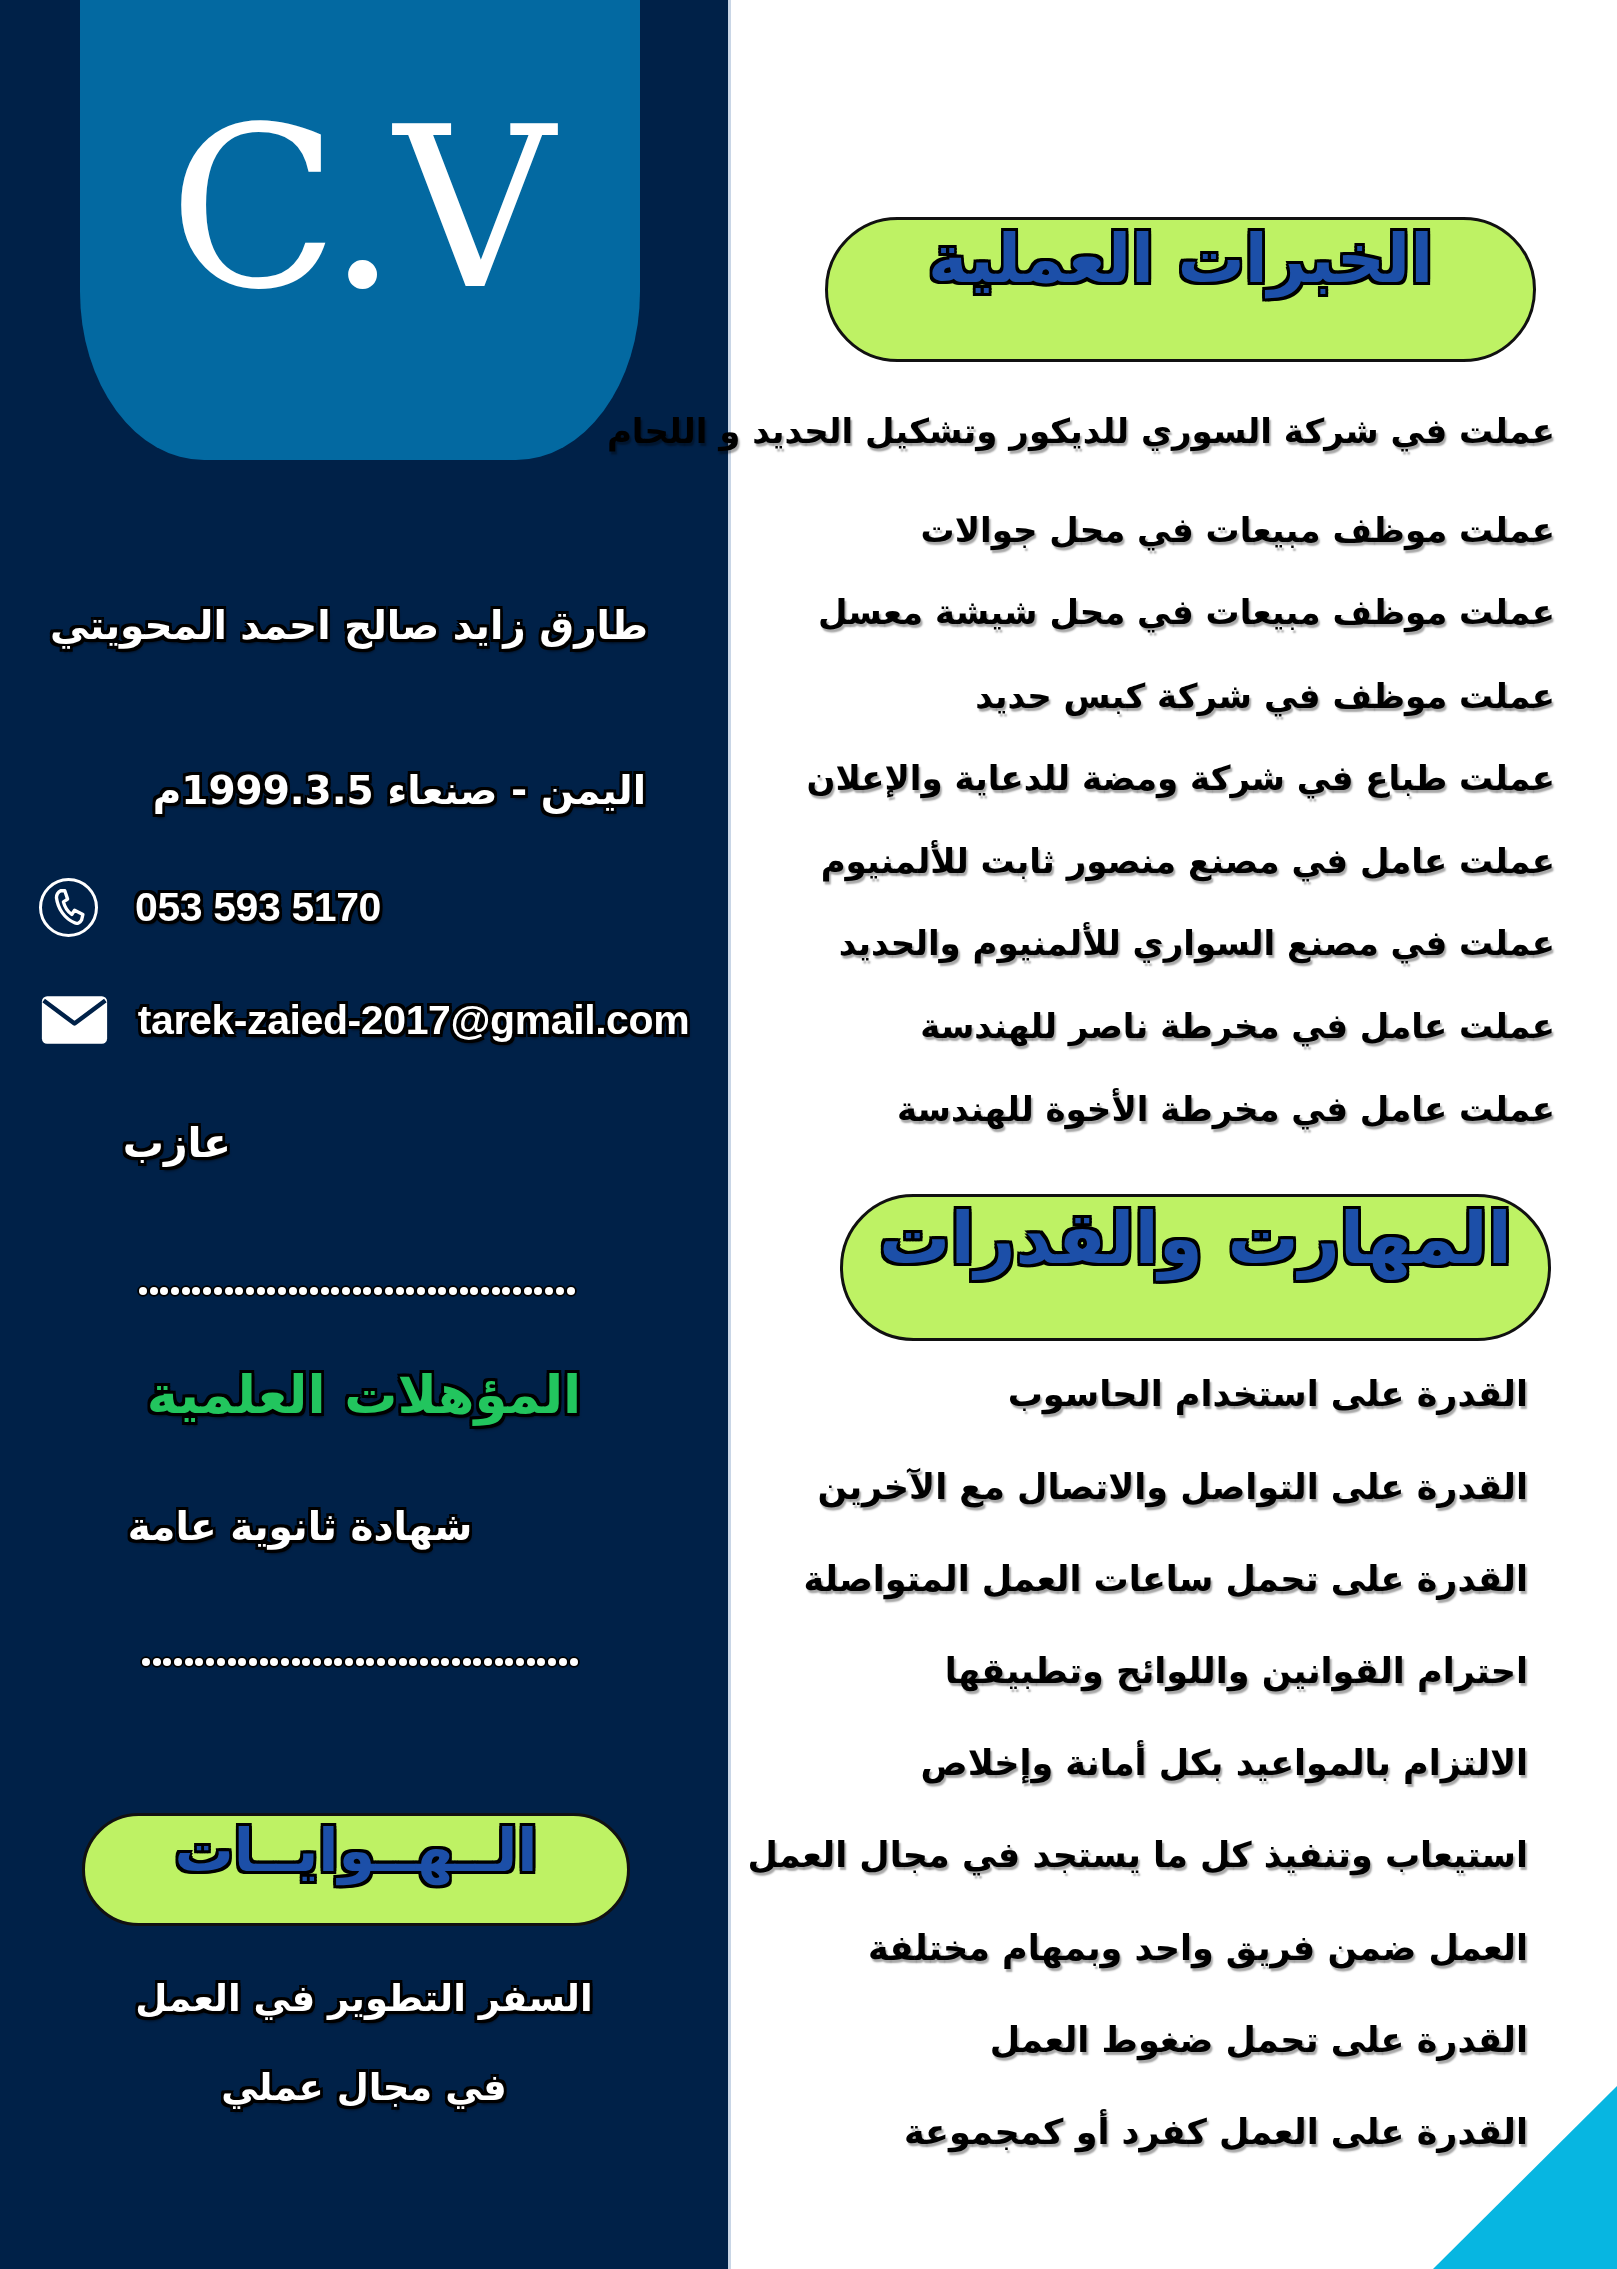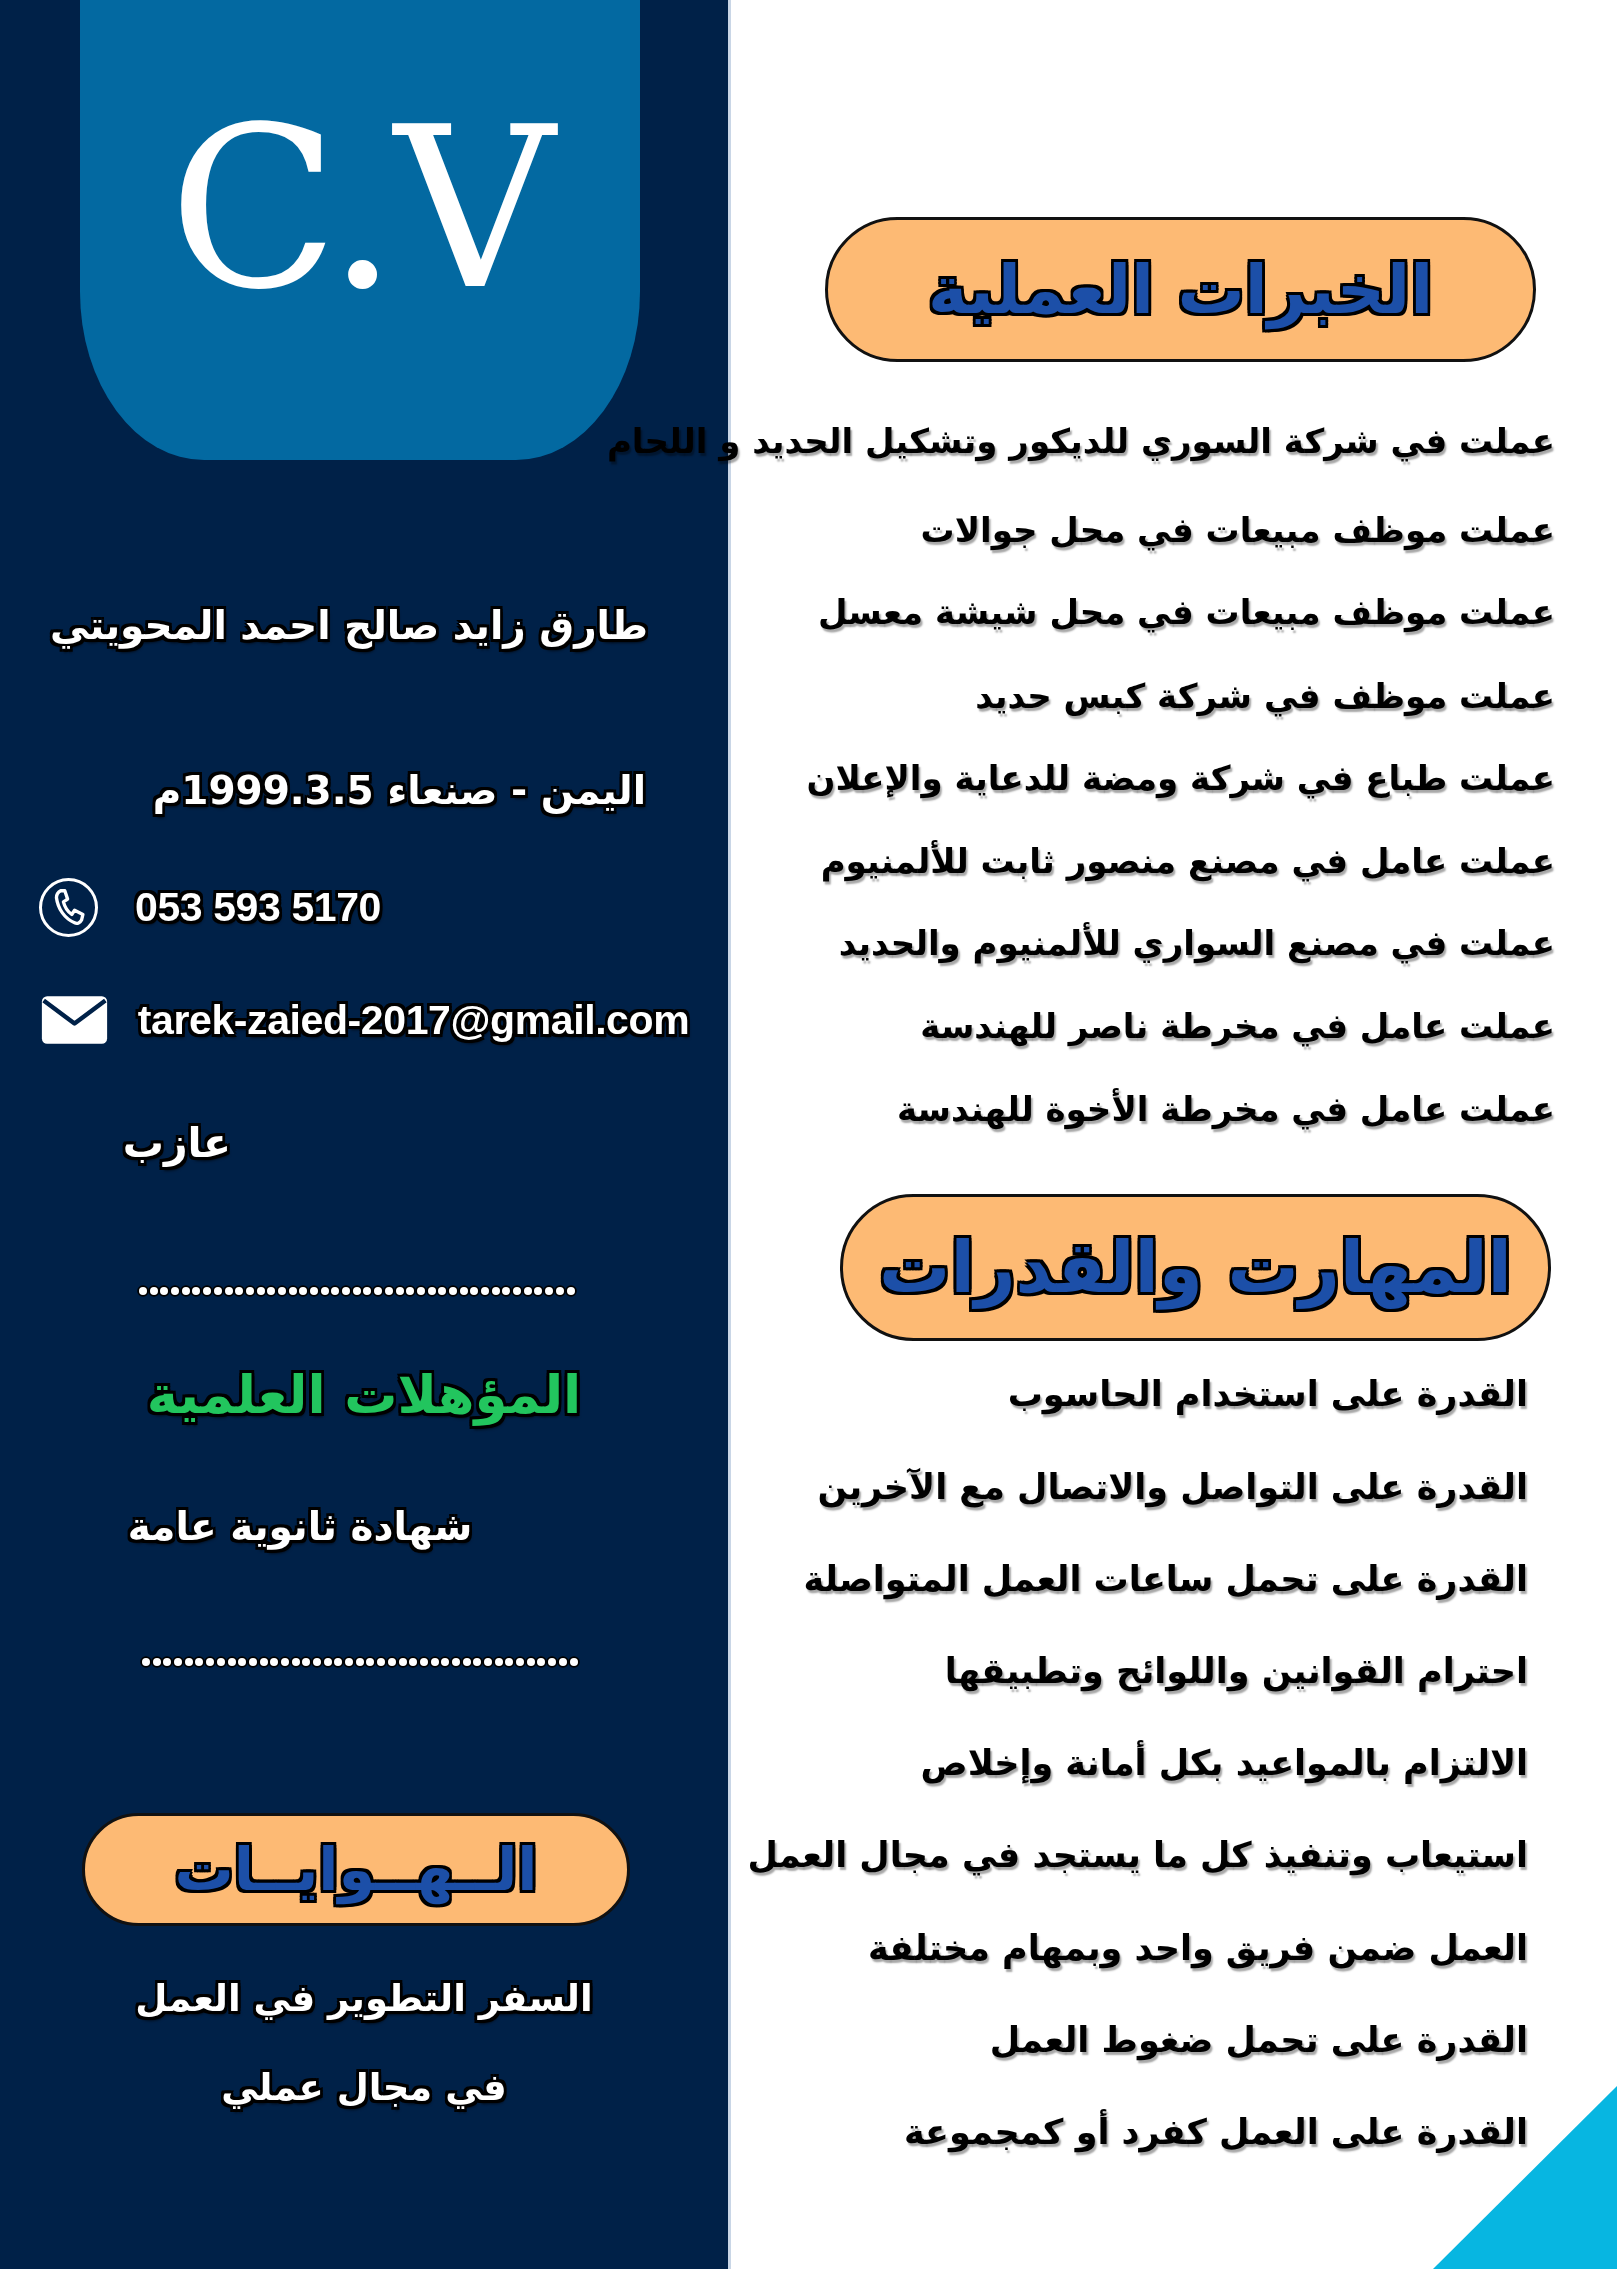--- a/index.html
+++ b/index.html
@@ -75,23 +75,23 @@
       color: #fff; font-size: 39px; font-weight: bold; direction: rtl;
     }
     .hobby-item {
       position: absolute; left: 0; width: 728px; text-align: center;
       color: #fff; font-size: 37px; font-weight: bold; direction: rtl;
     }
     .hobby-1 { top: 1977px; }
     .hobby-2 { top: 2066px; }
 
     .pill {
-      position: absolute; background: #fdba74; border: 3.5px solid #111;
+      position: absolute; background: #bef264; border: 3.5px solid #111;
       border-radius: 886px; box-sizing: border-box;
-      display: flex; align-items: center; justify-content: center;
+      display: flex; align-items: flex-start; justify-content: center;
     }
     .pill-text {
       color: #1c4fa8; font-weight: bold; direction: rtl; white-space: nowrap;
       text-shadow:
         -2.7px -2.7px 0 #000, 2.7px -2.7px 0 #000, -2.7px 2.7px 0 #000, 2.7px 2.7px 0 #000,
         0 2.7px 0 #000, 0 -2.7px 0 #000, 2.7px 0 0 #000, -2.7px 0 0 #000;
     }
     .pill-exp { left: 825px; top: 217px; width: 711px; height: 145px; }
     .pill-exp .pill-text { font-size: 67px; }
     .pill-skills { left: 840px; top: 1194px; width: 711px; height: 147px; }
@@ -247,21 +247,21 @@
   <div class="hobby-item hobby-1 outlined">السفر التطوير في العمل</div>
   <div class="hobby-item hobby-2 outlined">في مجال عملي</div>
 </div>
 <div class="sidebar-edge"></div>
 
 <div class="pill pill-exp">
   <span class="pill-text">الخبرات العملية</span>
 </div>
 
 <ul class="list exp-list">
-  <li style="top:421px">عملت في شركة السوري للديكور وتشكيل الحديد و اللحام</li>
+  <li style="top:411px">عملت في شركة السوري للديكور وتشكيل الحديد و اللحام</li>
   <li style="top:510px">عملت موظف مبيعات في محل جوالات</li>
   <li style="top:592px">عملت موظف مبيعات في محل شيشة معسل</li>
   <li style="top:676px">عملت موظف في شركة كبس حديد</li>
   <li style="top:758px">عملت طباع في شركة ومضة للدعاية والإعلان</li>
   <li style="top:841px">عملت عامل في مصنع منصور ثابت للألمنيوم</li>
   <li style="top:923px">عملت في مصنع السواري للألمنيوم والحديد</li>
   <li style="top:1006px">عملت عامل في مخرطة ناصر للهندسة</li>
   <li style="top:1089px">عملت عامل في مخرطة الأخوة للهندسة</li>
 </ul>
 

